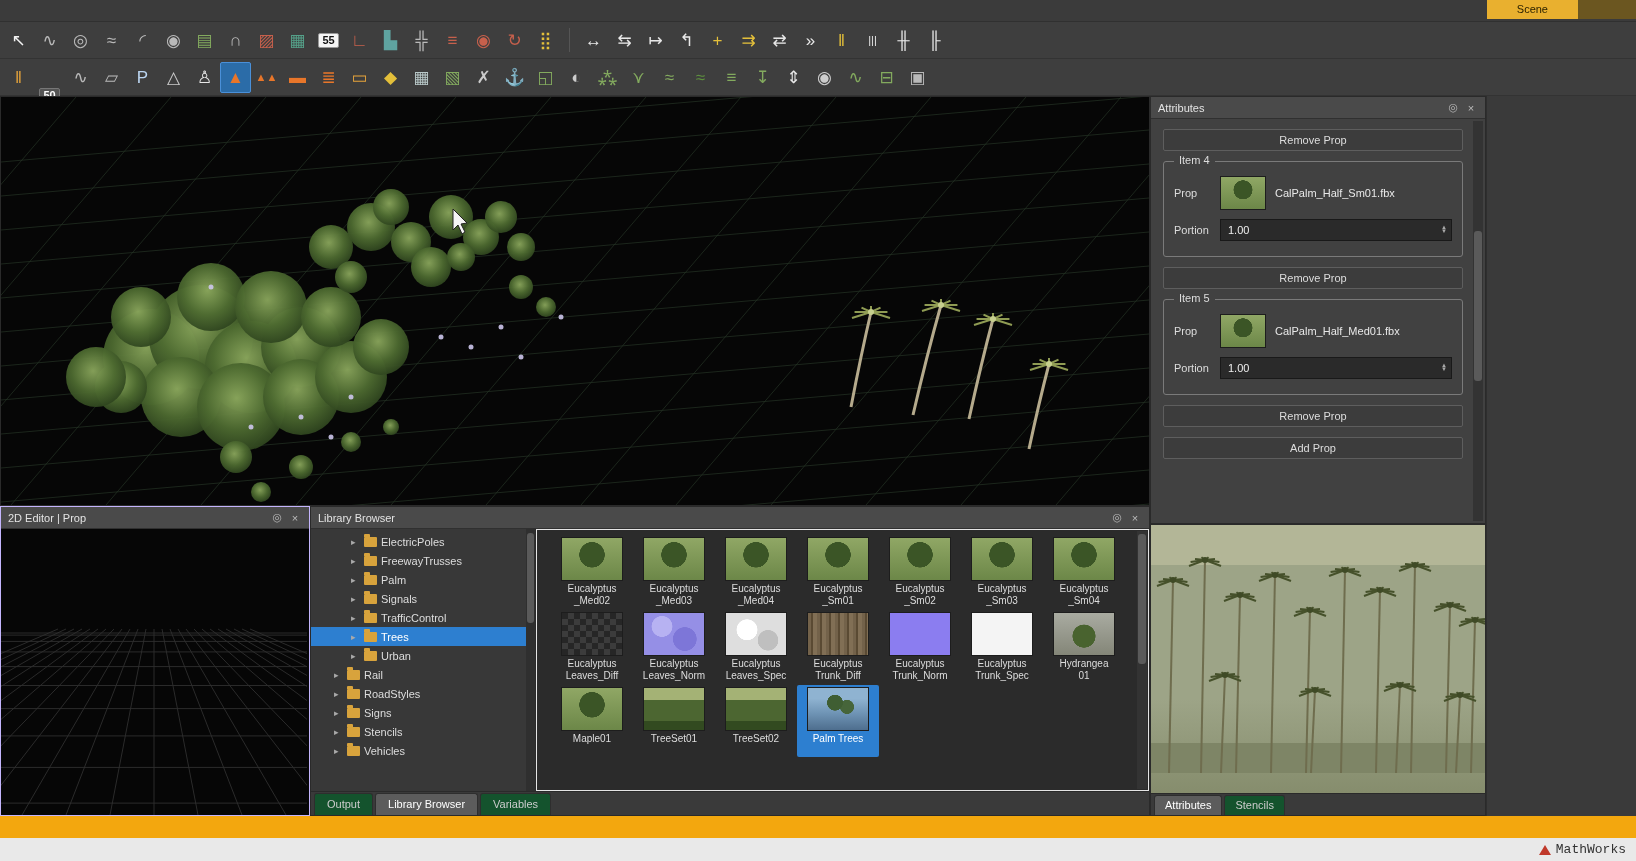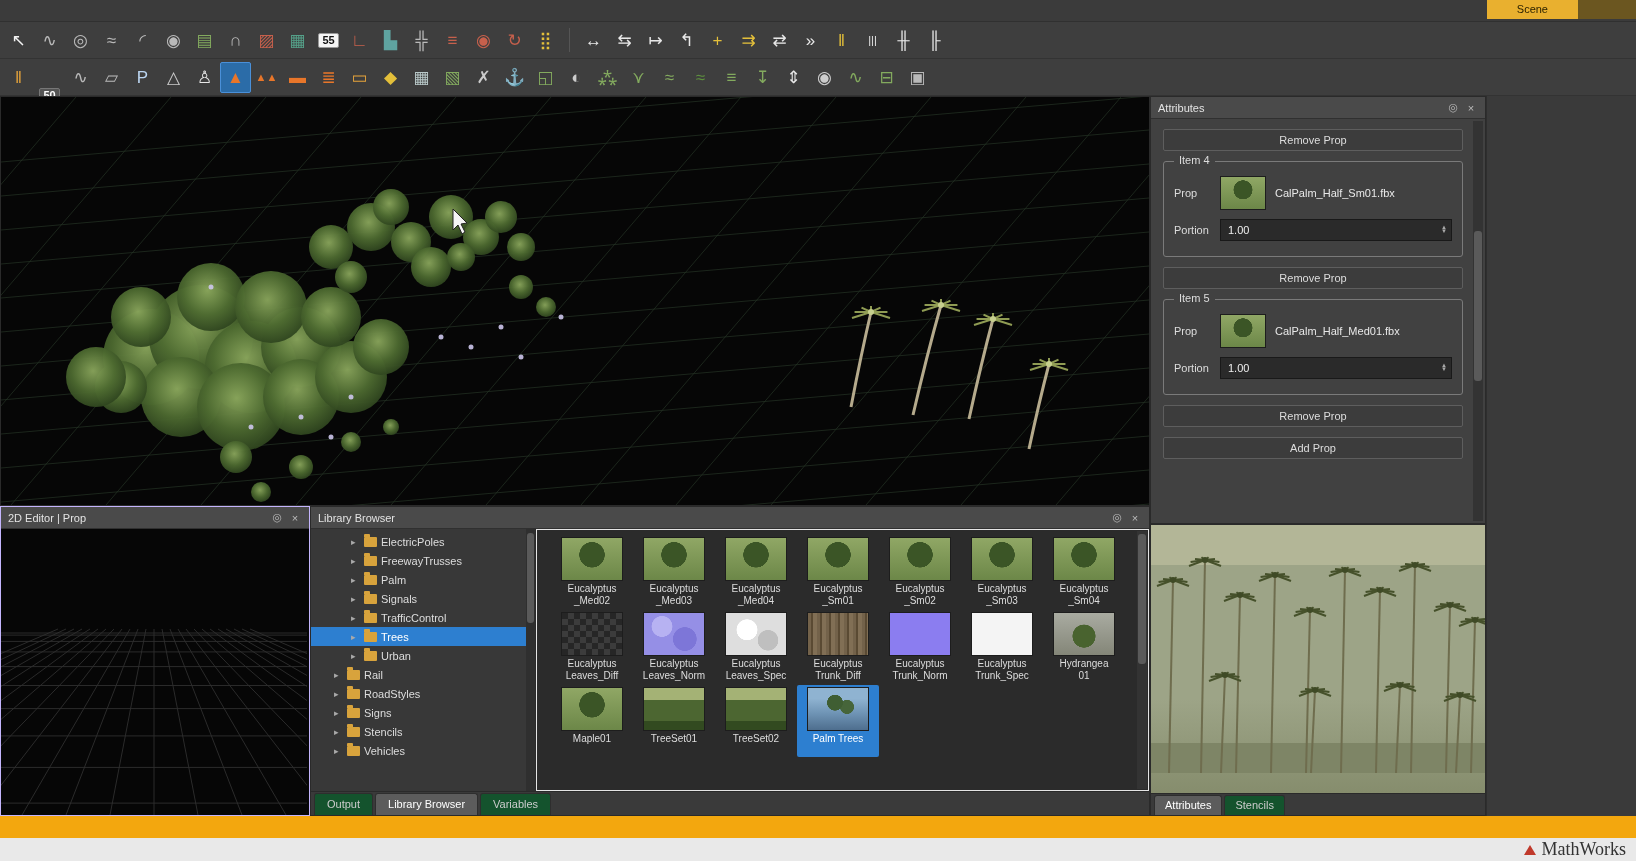--- a/index.html
+++ b/index.html
@@ -93,21 +93,21 @@
   .preview { flex:1; display:flex; flex-direction:column; border:1px solid #2a2a2a; min-height:0; }
   .preview-view { flex:1; position:relative; overflow:hidden; background: linear-gradient(180deg,#b3b697 0 15%, #9da487 15% 65%, #868d6d); }
   .preview-tabs { height:22px; background:#3a3a3a; display:flex; align-items:flex-end; gap:2px; padding-left:3px; border-top:1px solid #2a2a2a; flex:none; }
   .preview-tabs .tab { padding:3px 10px 4px 10px; }
   .mode { color:#ddd; margin-right:2px; }
   .rightstrip { flex:1; background:#3a3a3a; border-left:1px solid #2e2e2e; }
   
   #orangebar { position:absolute; left:0; right:0; top:816px; height:22px; background:#f3a70e; }
   #footer { position:absolute; left:0; right:0; top:838px; height:23px; background:#e9e9e9; display:flex; align-items:center; justify-content:flex-end; padding-right:10px; }
   .brand-logo { width:0; height:0; border-left:6px solid transparent; border-right:6px solid transparent; border-bottom:10px solid #c0392b; margin-right:5px; }
-  .brand-text { color:#333; font-family:Liberation Serif, serif; font-size:18px; }
+  .brand-text { color:#333; font-family:Liberation Mono, monospace; font-size:13px; }
   svg { display:block; }
 </style>
 </head>
 <body>
 
 <div id="menubar">
   <div class="scene-tab">Scene</div>
   <div class="scene-tab-edge"></div>
 </div>
 

